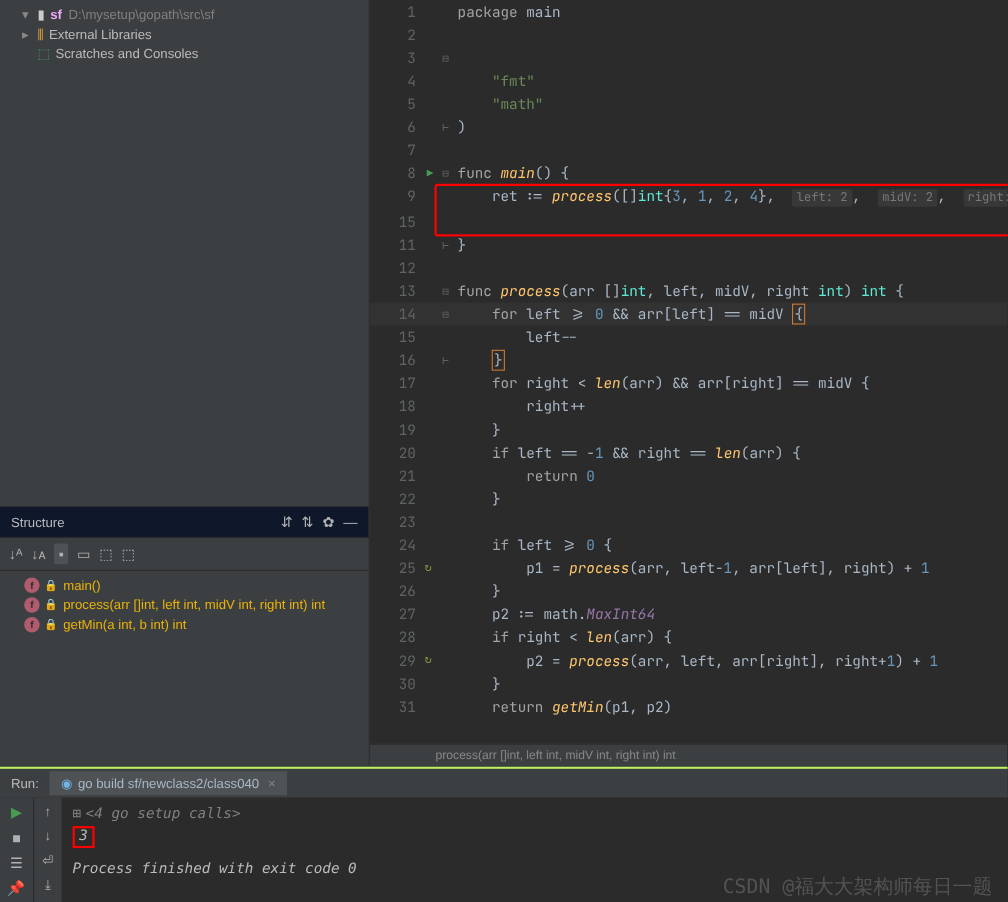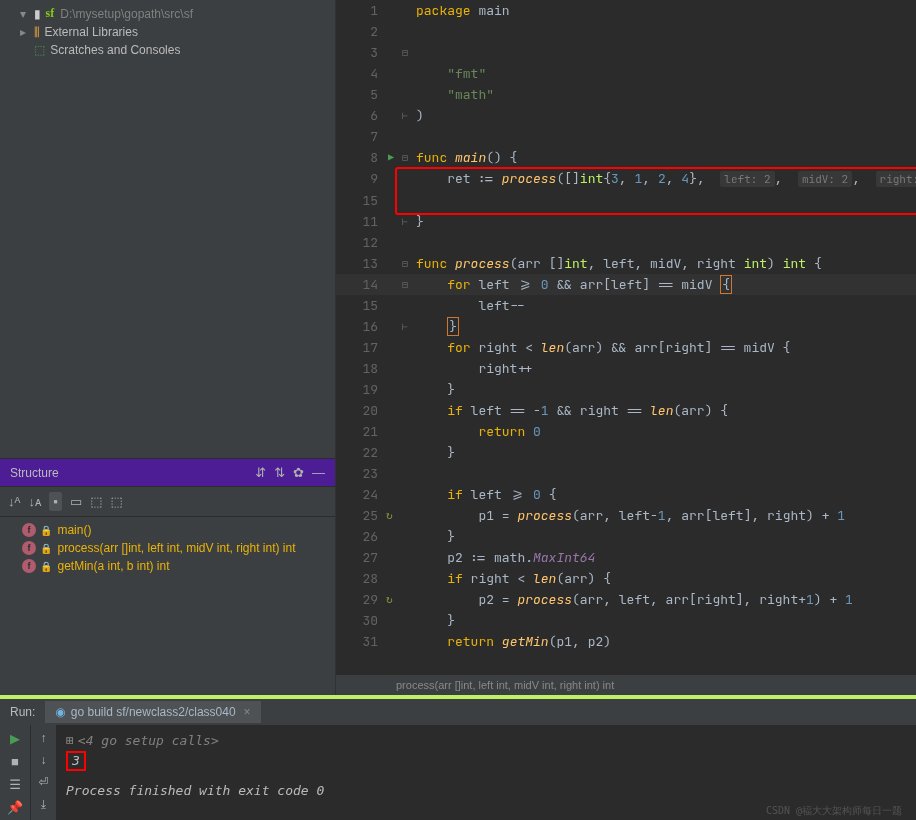--- a/index.html
+++ b/index.html
@@ -7,24 +7,24 @@
 .ide { display: flex; flex-direction: column; height: 100%; }
 .top-area { display: flex; flex: 1; overflow: hidden; }
 .left-panel { width: 336px; background: #3c3f41; display: flex; flex-direction: column; border-right: 1px solid #323232; }
 .project-tree { padding: 4px 0; flex: 0 0 auto; }
 .tree-row { display: flex; align-items: center; padding: 2px 8px 2px 20px; color: #bbb; cursor: pointer; }
 .tree-row .chev { width: 10px; color: #888; margin-right: 4px; }
 .tree-row .icon { margin-right: 5px; }
 .folder-icon { color: #ccc; }
 .ext-icon { color: #f2a73c; }
 .sc-icon { color: #499c54; }
-.proj-name { font-weight: bold; color: #84cc16; margin-right: 6px; font-family: Liberation Serif, serif; }
+.proj-name { font-weight: bold; color: #f0abfc; margin-right: 6px; }
 .proj-path { color: #808080; }
 .structure-panel { margin-top: auto; border-top: 1px solid #2b2b2b; }
-.structure-header { display: flex; align-items: center; padding: 6px 10px; background: #4c1d95; border-bottom: 1px solid #2b2b2b; }
+.structure-header { display: flex; align-items: center; padding: 6px 10px; background: #0f172a; border-bottom: 1px solid #2b2b2b; }
 .structure-header .title { color: #bbb; flex: 1; }
 .structure-header .tbtn { color: #afb1b3; margin-left: 8px; font-size: 13px; cursor: pointer; }
 .structure-toolbar { display: flex; padding: 5px 8px; gap: 8px; align-items: center; border-bottom: 1px solid #2b2b2b; }
 .structure-toolbar .tbtn { color: #afb1b3; cursor: pointer; font-size: 13px; }
 .structure-toolbar .active { background: #4e5254; padding: 2px 4px; border-radius: 2px; }
 .structure-list { padding: 4px 0 120px 0; }
 .struct-row { display: flex; align-items: center; padding: 2px 10px 2px 22px; cursor: pointer; }
 .struct-row .ficon { width: 14px; height: 14px; border-radius: 50%; background: #b05c6e; color: #2b2b2b; font-size: 9px; display: flex; align-items: center; justify-content: center; margin-right: 4px; font-weight: bold; }
 .struct-row .lock { color: #c08850; margin-right: 5px; font-size: 10px; }
 .struct-row .sig { color: #eab308; white-space: nowrap; overflow: hidden; text-overflow: ellipsis; }
@@ -33,48 +33,48 @@
 .editor-scroll { flex: 1; overflow: hidden; position: relative; }
 .code-table { font-family: "JetBrains Mono", "Consolas", monospace; font-size: 13px; line-height: 21px; width: 100%; }
 .code-row { display: flex; white-space: pre; }
 .gutter { width: 50px; text-align: right; color: #606366; padding-right: 8px; flex-shrink: 0; user-select: none; }
 .gutter-icons { width: 30px; flex-shrink: 0; position: relative; }
 .gutter-icons .run-tri { color: #499c54; font-size: 10px; position: absolute; left: 2px; }
 .gutter-icons .fold { color: #606366; position: absolute; left: 16px; font-size: 10px; }
 .gutter-icons .recursion { color: #8c9440; position: absolute; left: 0; font-size: 11px; }
 .code { flex: 1; }
 .current-line { background: #323232; }
-.kw { color: #eab308; }
+.kw { color: #a3a3a3; }
 .str { color: #6a8759; }
 .fn { color: #ffc66d; font-style: italic; }
-.typ { color: #bef264; }
+.typ { color: #5eead4; }
 .num { color: #6897bb; }
 .field { color: #9876aa; font-style: italic; }
 .hint { color: #787878; background: #383838; padding: 1px 4px; border-radius: 2px; font-size: 11px; }
 .cursor-bracket { border: 1px solid #cc7832; padding: 0 1px; }
 .red-box { position: absolute; border: 2px solid #ff0000; border-radius: 3px; pointer-events: none; }
 .breadcrumb-bar { padding: 4px 60px; background: #3c3f41; color: #888; font-size: 11px; border-top: 1px solid #2b2b2b; }
 
-.run-panel { border-top: 4px solid #bef264; background: #2b2b2b; }
+.run-panel { border-top: 2px solid #bef264; background: #2b2b2b; }
 .run-header { display: flex; align-items: center; background: #3c3f41; padding: 0; height: 26px; }
 .run-header .label { color: #bbb; padding: 0 10px; }
 .run-tab { display: flex; align-items: center; padding: 4px 10px; background: #4e5254; }
 .run-tab .gopher { color: #6fb4e3; margin-right: 5px; }
 .run-tab .close { color: #888; margin-left: 8px; cursor: pointer; }
 .run-body { display: flex; height: 95px; }
 .run-gutter { width: 30px; background: #3c3f41; display: flex; flex-direction: column; align-items: center; padding-top: 6px; gap: 8px; }
 .run-gutter div { color: #afb1b3; cursor: pointer; font-size: 13px; }
 .run-gutter .play { color: #499c54; }
 .run-nav { width: 26px; background: #3c3f41; display: flex; flex-direction: column; align-items: center; padding-top: 6px; gap: 8px; border-left: 1px solid #2b2b2b; }
 .run-nav div { color: #afb1b3; cursor: pointer; font-size: 12px; }
 .run-output { flex: 1; padding: 6px 10px; font-family: Consolas, monospace; font-size: 13px; color: #bbb; position: relative; }
 .out-line { line-height: 20px; font-style: italic; }
 .out-expand { color: #808080; margin-right: 4px; }
 .red-small-box { display: inline-block; border: 2px solid #ff0000; padding: 0 4px; line-height: 16px; }
-.watermark { position: absolute; right: 14px; bottom: 2px; color: rgba(200,200,200,0.25); font-size: 10px; }
+.watermark { position: absolute; right: 14px; bottom: 2px; color: rgba(200,200,200,0.25); font-size: 18px; }
 </style>
 </head>
 <body>
 
 <div class="ide">
   <div class="top-area">
     <div class="left-panel">
       <div class="project-tree">
         <div class="tree-row">
           <span class="chev">▾</span>

